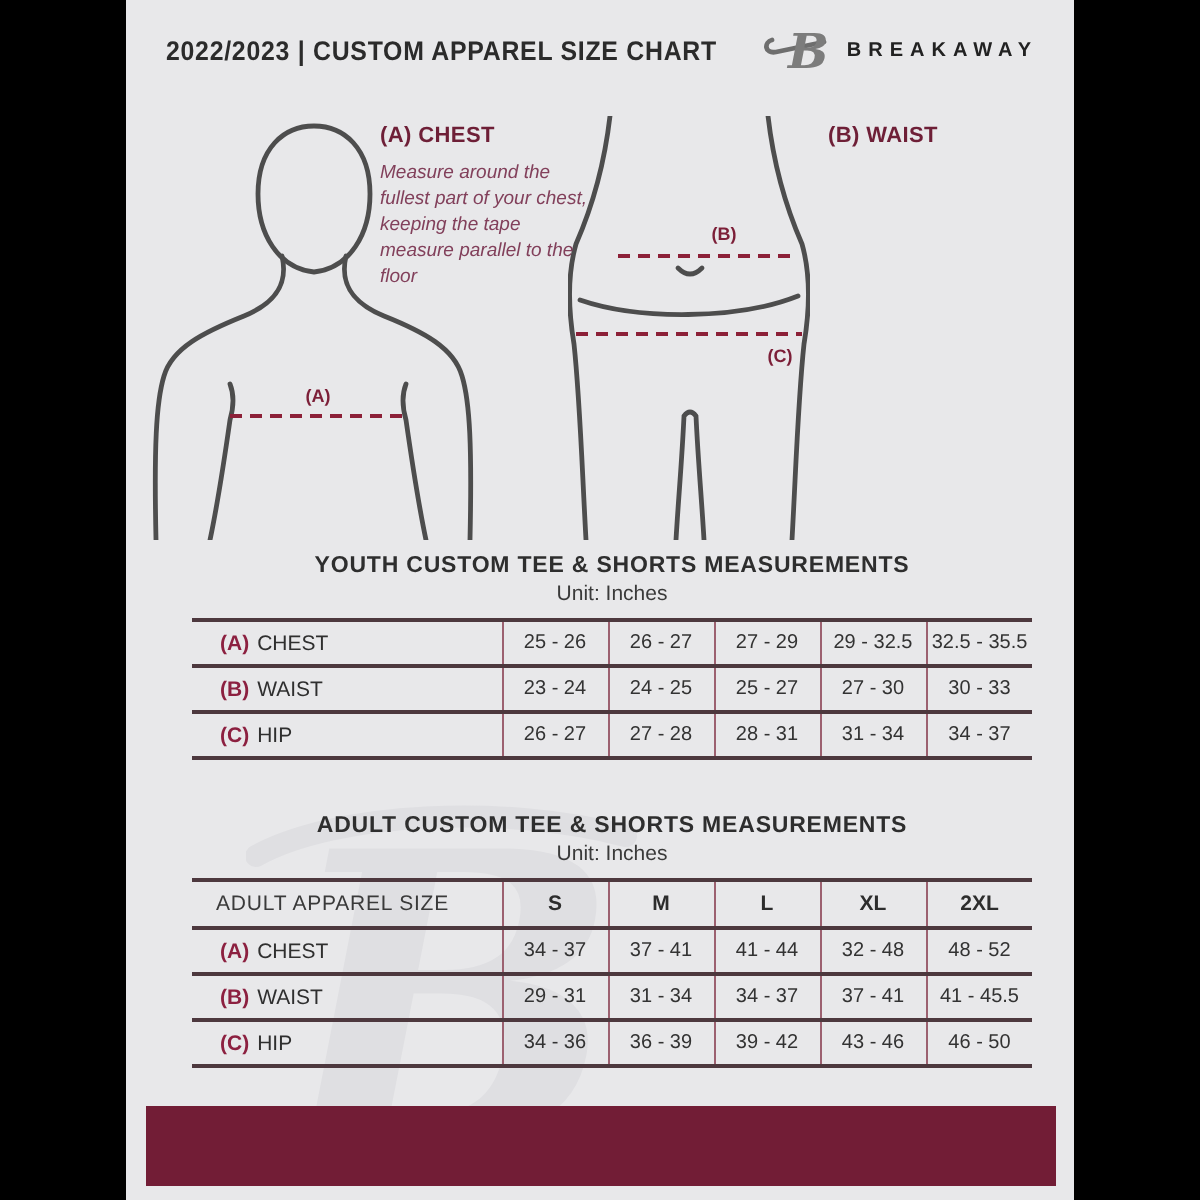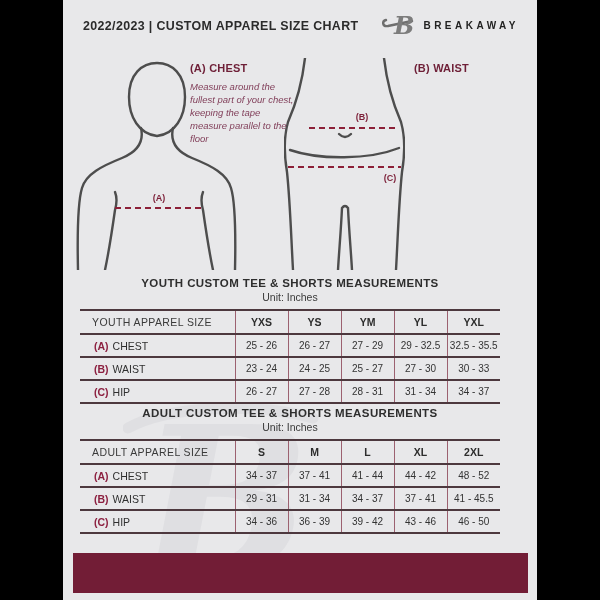--- a/index.html
+++ b/index.html
@@ -22,21 +22,21 @@
   .guide-head{font-weight:bold;font-size:11px;color:#6e1f37;letter-spacing:.2px;margin:0 0 6px 0;}
   .guide-body{font-style:italic;font-size:9.5px;color:#82405b;line-height:1.38;margin:0;}
   .chest-text{position:absolute;left:127px;top:62px;width:104px;z-index:2;}
   .right-col{position:absolute;left:351px;top:62px;width:118px;z-index:2;}
   .hips-block{margin-top:15px;}
   .fig{position:absolute;z-index:1;}
   .fig-torso{left:10px;top:56px;}
   .fig-lower{left:221px;top:58px;}
 
   
-  .tbl-sec{position:absolute;left:17px;width:420px;z-index:2;}
+  .tbl-sec{position:absolute;left:33px;width:420px;z-index:2;}
   .youth-sec{top:277px;}
   .adult-sec{top:407px;}
   .tbl-title{text-align:center;font-weight:bold;font-size:11.5px;color:#2e2e2e;letter-spacing:.4px;margin:0;}
   .tbl-unit{text-align:center;font-size:10.5px;color:#3a3a3a;margin:2px 0 6px 0;}
   table{border-collapse:collapse;width:420px;table-layout:fixed;}
   col.c0{width:155px;} col.cv{width:53px;}
   th,td{border-top:2px solid #4d383e;font-size:10px;color:#333;text-align:center;
         height:21px;padding:0;overflow:hidden;white-space:nowrap;}
   tr.last th,tr.last td{border-bottom:2px solid #4d383e;}
   th:not(:first-child),td:not(:first-child){border-left:1px solid #9c6170;}
@@ -122,28 +122,20 @@
       <table>
         <colgroup>
             <col class="c0">
             <col class="cv">
             <col class="cv">
             <col class="cv">
             <col class="cv">
             <col class="cv">
           </colgroup>
         <tbody>
-            <tr>
-          <th class="th-first">YOUTH APPAREL SIZE</th>
-          <th>YXS</th>
-          <th>YS</th>
-          <th>YM</th>
-          <th>YL</th>
-          <th>YXL</th>
-        </tr>
         <tr>
           <td class="row-lbl"><span class="pfx">(A)</span><span>CHEST</span></td>
           <td>25 - 26</td>
           <td>26 - 27</td>
           <td>27 - 29</td>
           <td>29 - 32.5</td>
           <td>32.5 - 35.5</td>
         </tr>
         <tr>
           <td class="row-lbl"><span class="pfx">(B)</span><span>WAIST</span></td>
@@ -184,21 +176,21 @@
           <th>M</th>
           <th>L</th>
           <th>XL</th>
           <th>2XL</th>
         </tr>
         <tr>
           <td class="row-lbl"><span class="pfx">(A)</span><span>CHEST</span></td>
           <td>34 - 37</td>
           <td>37 - 41</td>
           <td>41 - 44</td>
-          <td>44 - 42</td>
+          <td>32 - 48</td>
           <td>48 - 52</td>
         </tr>
         <tr>
           <td class="row-lbl"><span class="pfx">(B)</span><span>WAIST</span></td>
           <td>29 - 31</td>
           <td>31 - 34</td>
           <td>34 - 37</td>
           <td>37 - 41</td>
           <td>41 - 45.5</td>
         </tr>

